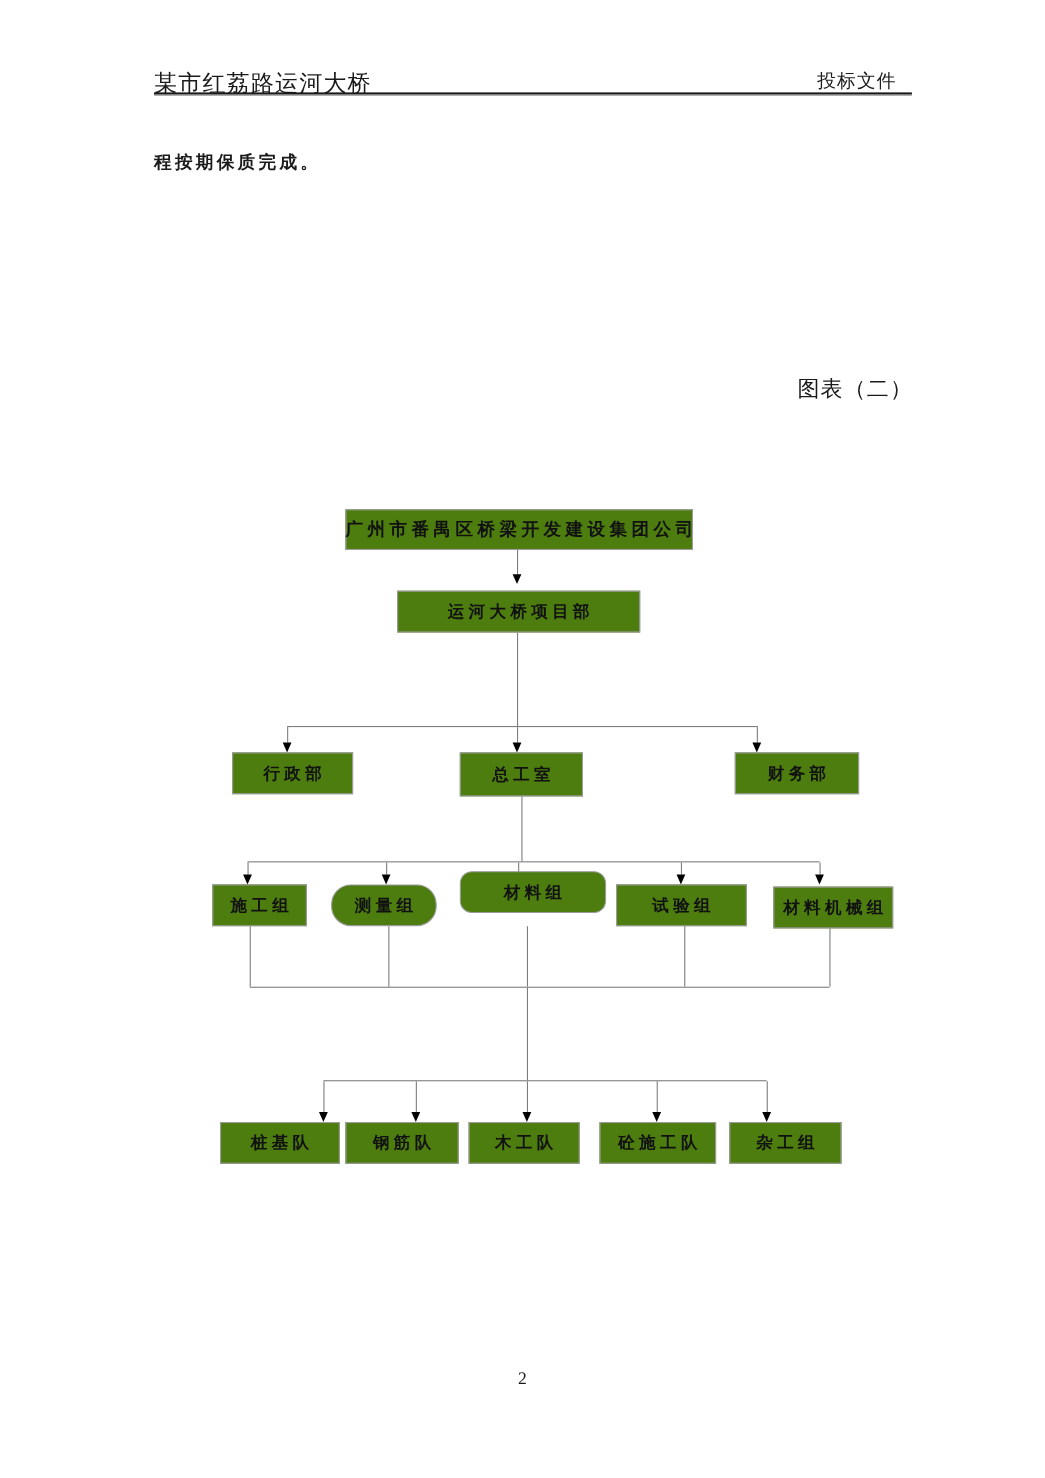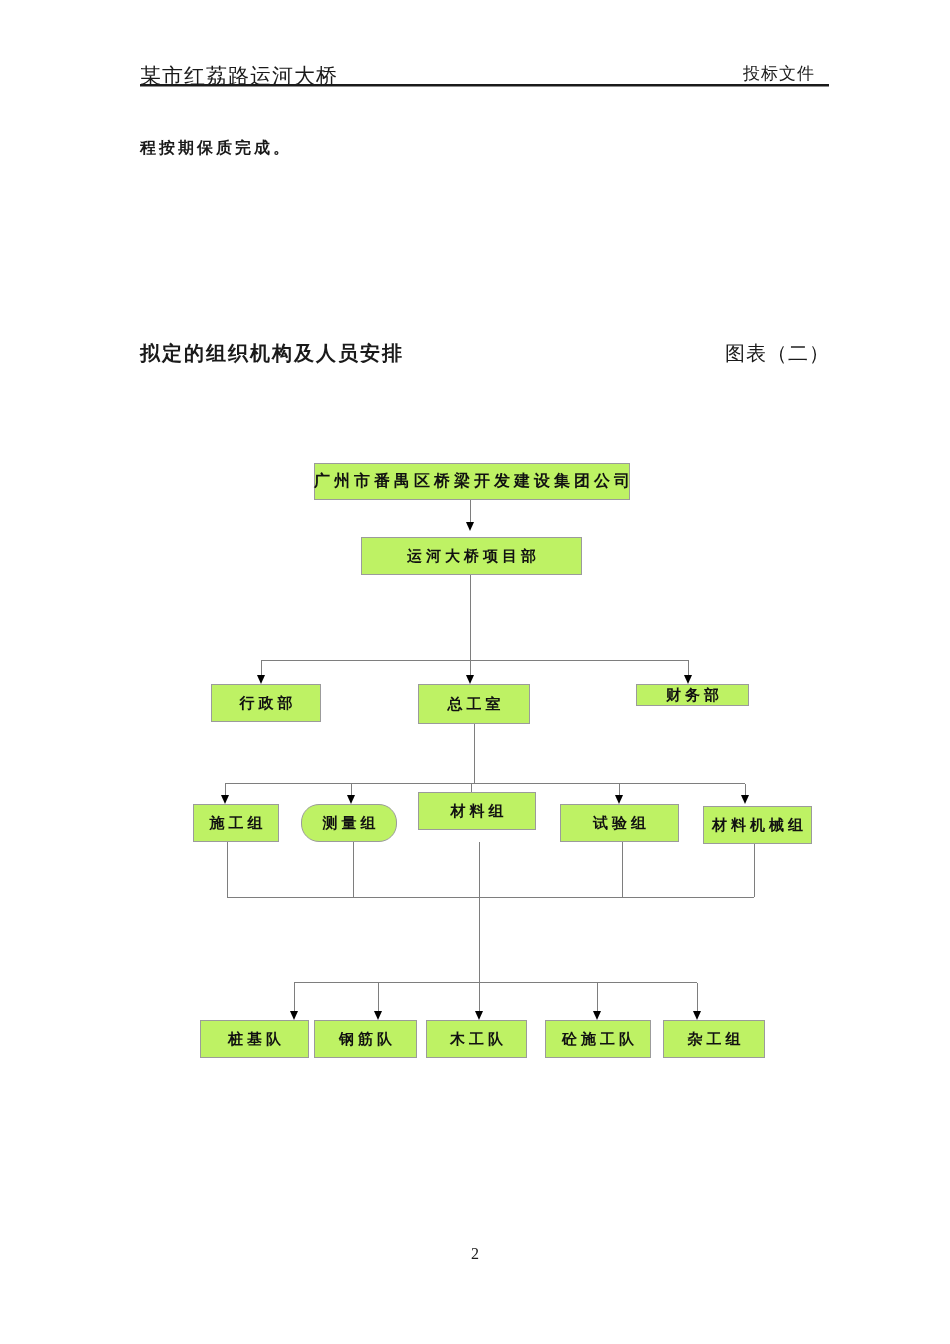--- a/index.html
+++ b/index.html
@@ -8,40 +8,39 @@
     font-family:"Liberation Serif","DejaVu Serif",serif;color:#1a1a1a;
   }
   .hdr-l{position:absolute;left:140px;top:62px;font-size:21px;letter-spacing:1px;white-space:nowrap;}
   .hdr-r{position:absolute;right:135px;top:62px;font-size:17px;letter-spacing:1px;white-space:nowrap;}
   .hdr-rule{position:absolute;left:140px;top:84px;width:689px;height:3px;box-sizing:border-box;
     border-top:2px solid #1a1a1a;border-bottom:1px solid #8d8d8d;}
   .para{position:absolute;left:140px;top:138px;font-size:16px;font-weight:bold;letter-spacing:3px;white-space:nowrap;}
   .sec-title{position:absolute;left:140px;top:340px;font-size:20px;font-weight:bold;letter-spacing:2px;white-space:nowrap;}
   .sec-cap{position:absolute;right:120px;top:340px;font-size:20px;font-weight:normal;letter-spacing:1px;white-space:nowrap;}
   .obox{
-    position:absolute;box-sizing:border-box;background:#bef264;border:1px solid #9b9b9b;
+    position:absolute;box-sizing:border-box;background:#4d7c0f;border:1px solid #9b9b9b;
     display:flex;align-items:center;justify-content:center;
     font-weight:bold;font-size:15px;letter-spacing:4px;padding-left:4px;color:#111;white-space:nowrap;
   }
   .ln{position:absolute;background:#7e7e7e;}
   .arr{position:absolute;width:0;height:0;
     border-left:4px solid transparent;border-right:4px solid transparent;border-top:9px solid #000;}
   .pgnum{position:absolute;left:0;top:1245px;width:950px;text-align:center;font-size:16px;}
 </style>
 </head>
 <body>
 
 <div class="page">
 
   <div class="hdr-l">某市红荔路运河大桥</div>
   <div class="hdr-r">投标文件</div>
   <div class="hdr-rule"></div>
 
   <div class="para">程按期保质完成。</div>
-  <div class="sec-title">拟定的组织机构及人员安排</div>
   <div class="sec-cap">图表（二）</div>
 
   <div>
 
     <div class="obox" style="left:314px;top:463px;width:316px;height:37px;font-size:16px;">广州市番禺区桥梁开发建设集团公司</div>
 
     <div class="ln" style="left:470px;top:500px;width:1px;height:22px;"></div>
     <div class="arr" style="left:466px;top:522px;"></div>
 
     <div class="obox" style="left:361px;top:537px;width:221px;height:38px;">运河大桥项目部</div>
@@ -50,38 +49,38 @@
     <div class="ln" style="left:261px;top:660px;width:428px;height:1px;"></div>
     <div class="ln" style="left:261px;top:661px;width:1px;height:14px;"></div>
     <div class="ln" style="left:470px;top:661px;width:1px;height:14px;"></div>
     <div class="ln" style="left:688px;top:661px;width:1px;height:14px;"></div>
     <div class="arr" style="left:257px;top:675px;"></div>
     <div class="arr" style="left:466px;top:675px;"></div>
     <div class="arr" style="left:684px;top:675px;"></div>
 
     <div class="obox" style="left:211px;top:684px;width:110px;height:38px;">行政部</div>
     <div class="obox" style="left:418px;top:684px;width:112px;height:40px;">总工室</div>
-    <div class="obox" style="left:636px;top:684px;width:113px;height:22px;text-align:center;">财务部</div>
+    <div class="obox" style="left:668px;top:684px;width:113px;height:38px;text-align:center;">财务部</div>
 
     <div class="ln" style="left:474px;top:724px;width:1px;height:59px;"></div>
     <div class="ln" style="left:225px;top:783px;width:520px;height:1px;"></div>
     <div class="ln" style="left:225px;top:784px;width:1px;height:11px;"></div>
     <div class="ln" style="left:351px;top:784px;width:1px;height:11px;"></div>
     <div class="ln" style="left:471px;top:784px;width:1px;height:11px;"></div>
     <div class="ln" style="left:619px;top:784px;width:1px;height:11px;"></div>
     <div class="ln" style="left:745px;top:784px;width:1px;height:11px;"></div>
     <div class="arr" style="left:221px;top:795px;"></div>
     <div class="arr" style="left:347px;top:795px;"></div>
     <div class="arr" style="left:467px;top:795px;"></div>
     <div class="arr" style="left:615px;top:795px;"></div>
     <div class="arr" style="left:741px;top:795px;"></div>
 
     <div class="obox" style="left:193px;top:804px;width:86px;height:38px;">施工组</div>
     <div class="obox" style="left:301px;top:804px;width:96px;height:38px;border-radius:18px;">测量组</div>
-    <div class="obox" style="left:418px;top:792px;width:118px;height:38px;">材料组</div>
+    <div class="obox" style="left:418px;top:792px;width:133px;height:38px;border-radius:11px;">材料组</div>
     <div class="obox" style="left:560px;top:804px;width:119px;height:38px;">试验组</div>
     <div class="obox" style="left:703px;top:806px;width:109px;height:38px;">材料机械组</div>
 
     <div class="ln" style="left:227px;top:842px;width:1px;height:55px;"></div>
     <div class="ln" style="left:353px;top:842px;width:1px;height:55px;"></div>
     <div class="ln" style="left:479px;top:842px;width:1px;height:55px;"></div>
     <div class="ln" style="left:622px;top:842px;width:1px;height:55px;"></div>
     <div class="ln" style="left:754px;top:844px;width:1px;height:53px;"></div>
     <div class="ln" style="left:227px;top:897px;width:527px;height:1px;"></div>
     <div class="ln" style="left:479px;top:898px;width:1px;height:84px;"></div>

